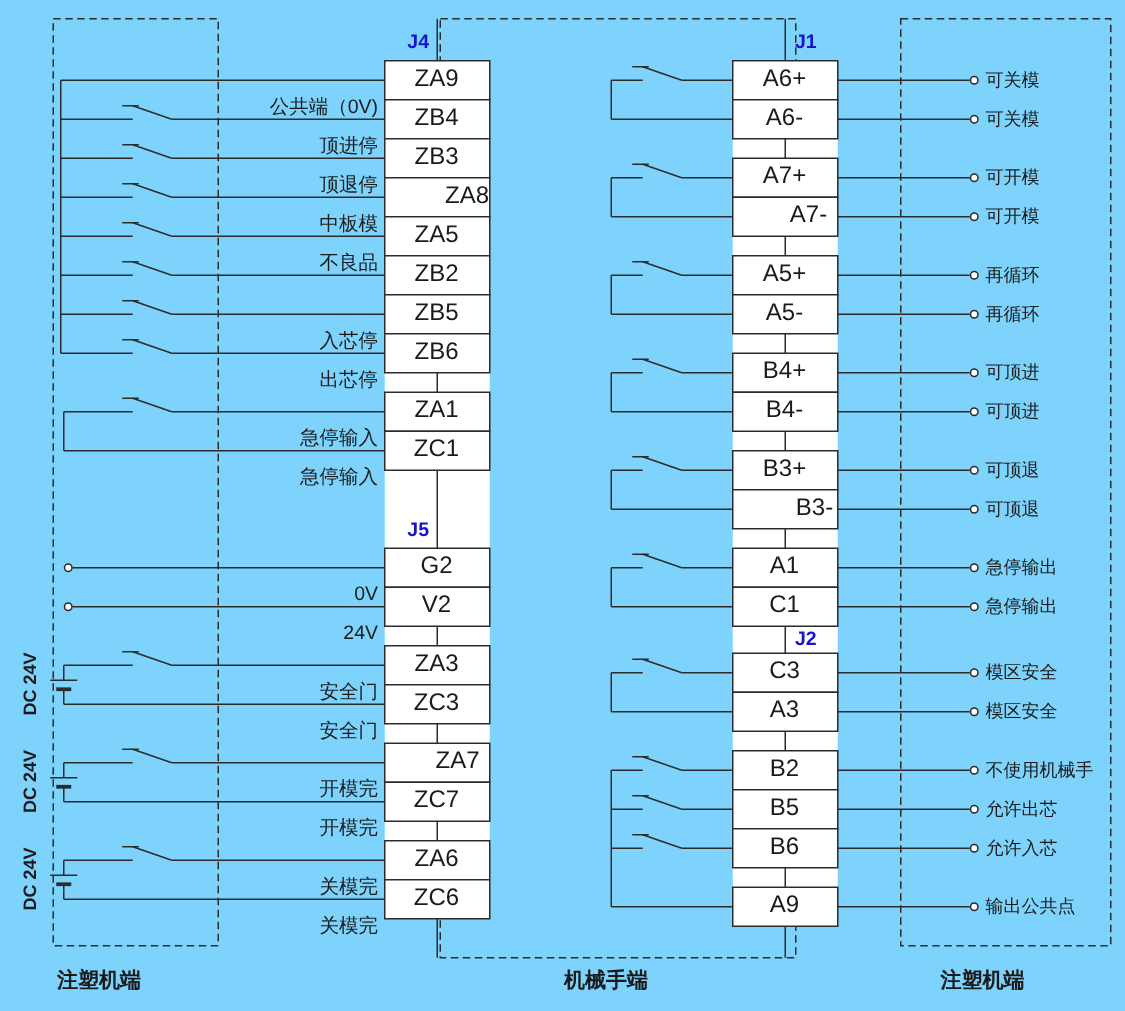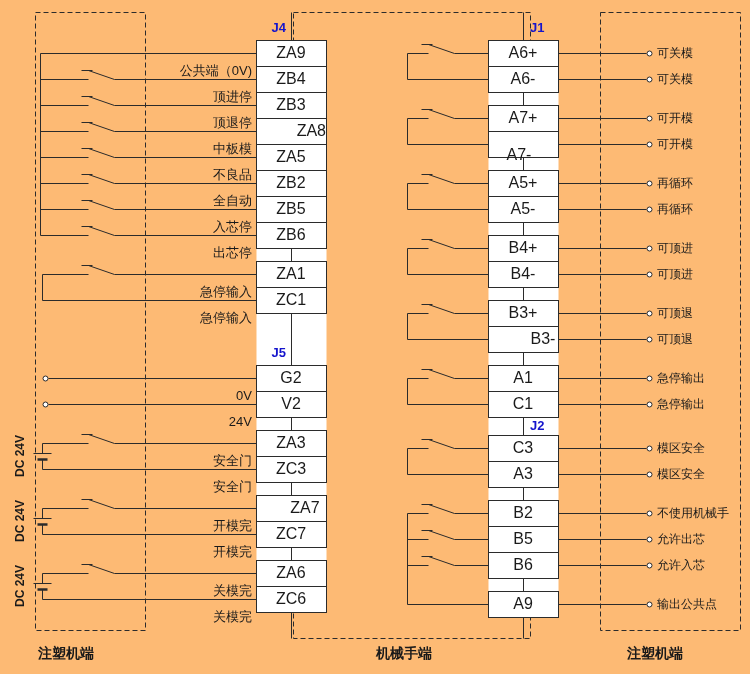--- a/index.html
+++ b/index.html
@@ -1,16 +1,16 @@
 <!DOCTYPE html>
 <html><head>
 <meta charset="utf-8">
 <style>
   html,body{margin:0;padding:0;background:#fff;}
-  .stage{position:relative;width:750px;height:674px;background:#fdba74;overflow:hidden;
+  .stage{position:relative;width:750px;height:674px;background:#7dd3fc;overflow:hidden;
          font-family:"Liberation Sans","DejaVu Sans",sans-serif;color:#1a1a1a;}
   .stage svg{position:absolute;left:0;top:0;}
   .txt{position:absolute;white-space:nowrap;}
   .term{width:70px;height:18px;line-height:18px;text-align:center;font-size:16px;}
   .lsig{left:100px;width:152px;height:16px;line-height:16px;text-align:right;font-size:13px;margin-top:27px;}
   .rsig{left:657px;height:16px;line-height:16px;font-size:12px;}
   .jlab{height:16px;line-height:16px;font-size:13px;font-weight:700;color:#1414cc;}
   .jlab.r{width:28px;text-align:right;}
   .dclab{width:58px;height:16px;line-height:16px;text-align:center;font-size:12px;font-weight:700;transform:rotate(-90deg);}
   .foot{height:18px;line-height:18px;font-size:14px;font-weight:600;}
@@ -261,21 +261,21 @@
 <div class="txt term" style="left:256px;top:434px;">ZA3</div>
 <div class="txt term" style="left:256px;top:460px;">ZC3</div>
 <div class="txt term" style="left:256px;top:499px;padding-left:14px;">ZA7</div>
 <div class="txt term" style="left:256px;top:525px;">ZC7</div>
 <div class="txt term" style="left:256px;top:564px;">ZA6</div>
 <div class="txt term" style="left:256px;top:590px;">ZC6</div>
 
 <div class="txt term" style="left:488px;top:44px;">A6+</div>
 <div class="txt term" style="left:488px;top:70px;">A6-</div>
 <div class="txt term" style="left:488px;top:109px;">A7+</div>
-<div class="txt term" style="left:484px;top:135px;margin-top:11px;">A7-</div>
+<div class="txt term" style="left:504px;top:135px;">A7-</div>
 <div class="txt term" style="left:488px;top:174px;">A5+</div>
 <div class="txt term" style="left:488px;top:200px;">A5-</div>
 <div class="txt term" style="left:488px;top:239px;">B4+</div>
 <div class="txt term" style="left:488px;top:265px;">B4-</div>
 <div class="txt term" style="left:488px;top:304px;">B3+</div>
 <div class="txt term" style="left:488px;top:330px;padding-left:20px;">B3-</div>
 <div class="txt term" style="left:488px;top:369px;">A1</div>
 <div class="txt term" style="left:488px;top:395px;">C1</div>
 
 <div class="txt term" style="left:488px;top:439px;">C3</div>
@@ -283,21 +283,20 @@
 <div class="txt term" style="left:488px;top:504px;">B2</div>
 <div class="txt term" style="left:488px;top:530px;">B5</div>
 <div class="txt term" style="left:488px;top:556px;">B6</div>
 <div class="txt term" style="left:488px;top:595px;">A9</div>
 
 <div class="txt lsig" style="top:36px;">公共端（0V)</div>
 <div class="txt lsig" style="top:62px;">顶进停</div>
 <div class="txt lsig" style="top:88px;">顶退停</div>
 <div class="txt lsig" style="top:114px;">中板模</div>
 <div class="txt lsig" style="top:140px;">不良品</div>
-<div class="txt lsig" style="top:166px;">全自动</div>
 <div class="txt lsig" style="top:192px;">入芯停</div>
 <div class="txt lsig" style="top:218px;">出芯停</div>
 <div class="txt lsig" style="top:257px;">急停输入</div>
 <div class="txt lsig" style="top:283px;">急停输入</div>
 <div class="txt lsig" style="top:361px;">0V</div>
 <div class="txt lsig" style="top:387px;">24V</div>
 <div class="txt lsig" style="top:426px;">安全门</div>
 <div class="txt lsig" style="top:452px;">安全门</div>
 <div class="txt lsig" style="top:491px;">开模完</div>
 <div class="txt lsig" style="top:517px;">开模完</div>

